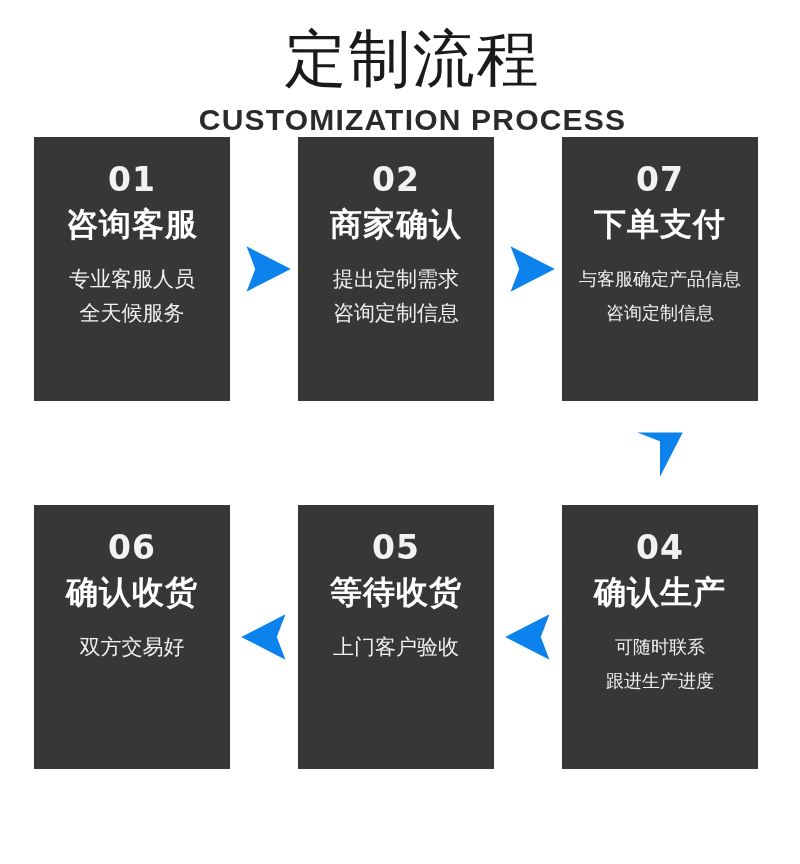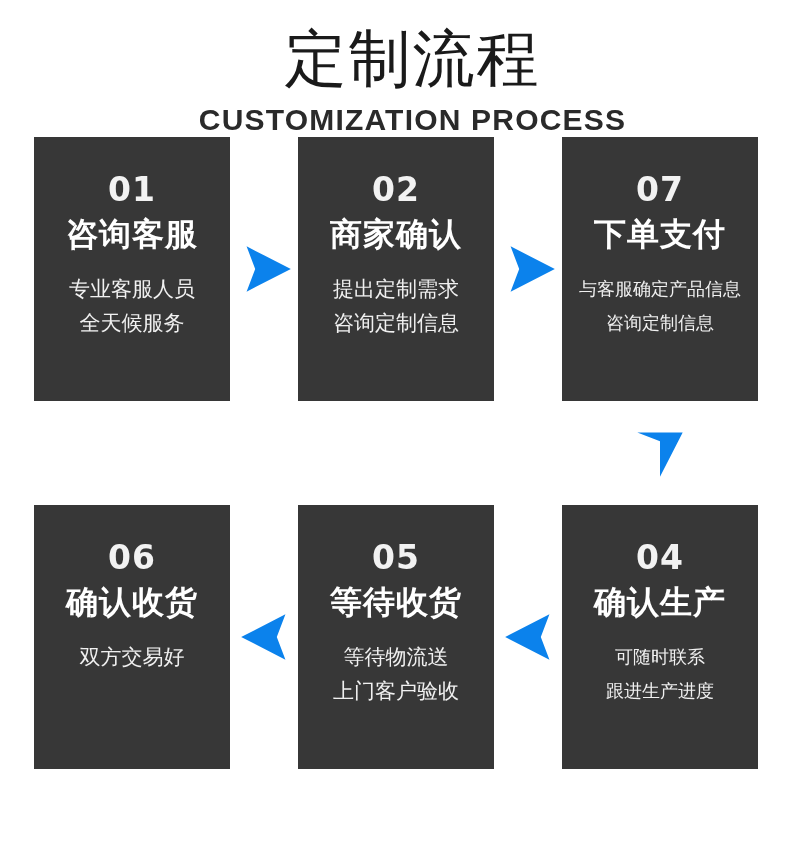--- a/index.html
+++ b/index.html
@@ -50,21 +50,21 @@
   .card {
     position: absolute;
     width: 196px;
     height: 264px;
     background: #373737;
     box-sizing: border-box;
     display: flex;
     flex-direction: column;
     align-items: center;
     justify-content: flex-start;
-    padding-top: 34px;
+    padding-top: 24px;
     color: #ffffff;
     user-select: none;
   }
   .card .num {
     font-size: 33px;
     font-weight: bold;
     letter-spacing: 1px;
     line-height: 1.15;
     color: #f2f2f2;
     font-family: "DejaVu Sans", "Liberation Sans", sans-serif;
@@ -158,21 +158,20 @@
     <div class="name">确认收货</div>
     <div class="desc">
       <div class="line">双方交易好</div>
     </div>
   </div>
 
   <div class="card col2 row2">
     <div class="num">05</div>
     <div class="name">等待收货</div>
     <div class="desc">
-      <div class="line">等待物流送</div>
       <div class="line">上门客户验收</div>
     </div>
   </div>
 
   <div class="card col3 row2 compact">
     <div class="num">04</div>
     <div class="name">确认生产</div>
     <div class="desc">
       <div class="line">可随时联系</div>
       <div class="line">跟进生产进度</div>

